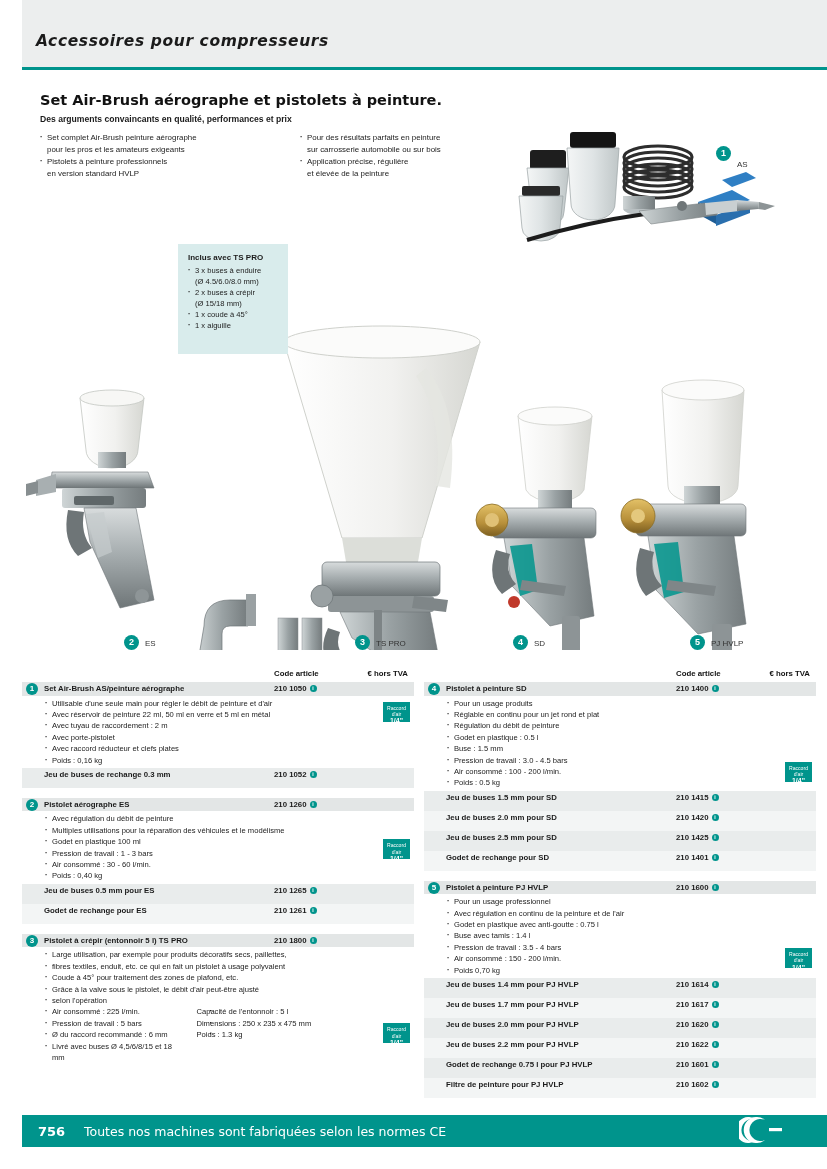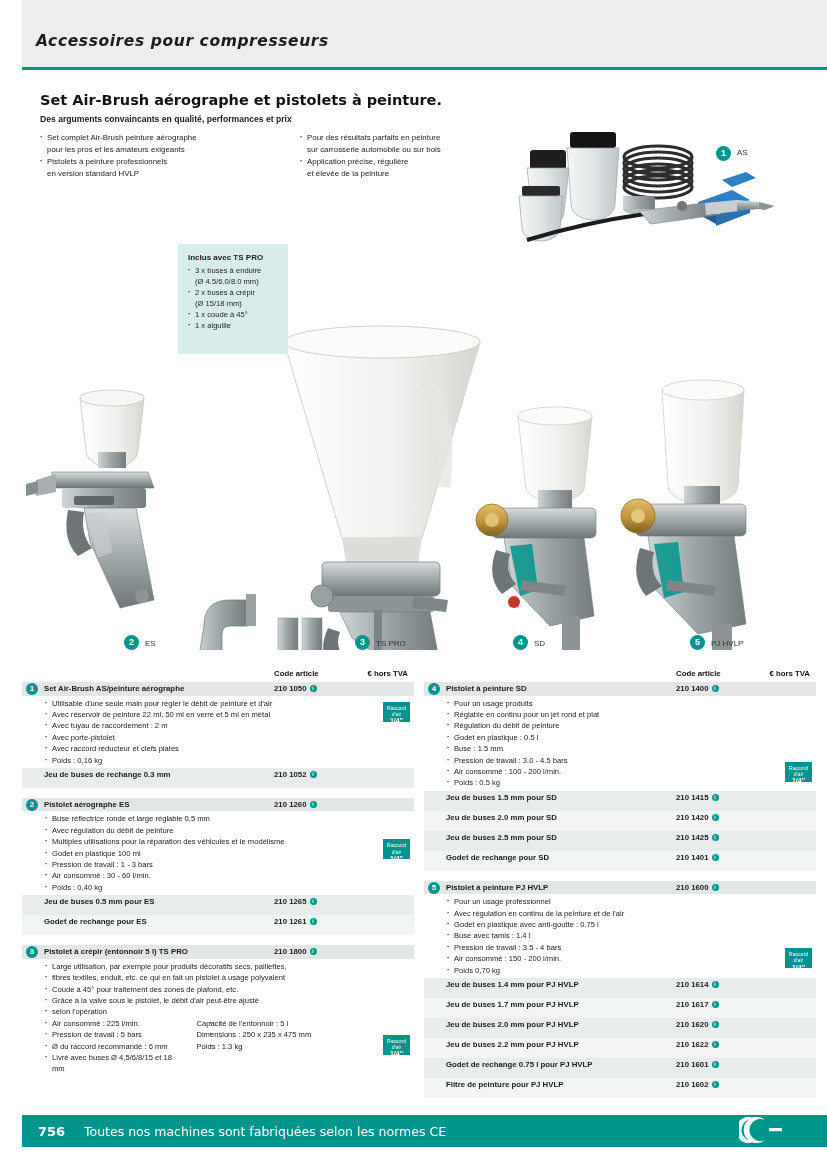--- a/index.html
+++ b/index.html
@@ -320,21 +320,21 @@
         <path d="M632 434 l24 -2 l6 50 l-20 6 z" fill="#00948c" opacity="0.85"></path>
         <path d="M618 438 q-10 30 6 48 l16 -10 q-14 -14 -8 -34 z" fill="#6e7577"></path>
         <rect x="690" y="514" width="20" height="56" rx="3" fill="#8d9496"></rect>
         <rect x="688" y="568" width="24" height="10" rx="2" fill="#6f7678"></rect>
         <path d="M646 470 l48 6 l-2 10 l-48 -6 z" fill="#7f8688"></path>
       </g>
     </svg>
   </div>
 
   <div class="badge" style="left:716px; top:146px;">1</div>
-  <div class="badge-label" style="left:737px; top:148px;">AS</div>
+  <div class="badge-label" style="left:737px; top:160px;">AS</div>
 
   <div class="badge" style="left:124px; top:635px;">2</div>
   <div class="badge-label" style="left:145px; top:639px;">ES</div>
 
   <div class="badge" style="left:355px; top:635px;">3</div>
   <div class="badge-label" style="left:376px; top:639px;">TS PRO</div>
 
   <div class="badge" style="left:513px; top:635px;">4</div>
   <div class="badge-label" style="left:534px; top:639px;">SD</div>
 
@@ -380,21 +380,20 @@
     </div>
 
     <div style="height:10px"></div>
 
     <div class="row title-row">
       <span class="num">2</span>
       <span class="nm">Pistolet aérographe ES</span>
       <span class="code"><span>210 1260</span><span class="dot">i</span></span>
     </div>
     <div class="bullet-list" style="position:relative;">
-      <div class="bl">Buse réflectrice ronde et large réglable 0,5 mm</div>
       <div class="bl">Avec régulation du débit de peinture</div>
       <div class="bl">Multiples utilisations pour la réparation des véhicules et le modélisme</div>
       <div class="bl">Godet en plastique 100 ml</div>
       <div class="bl">Pression de travail : 1 - 3 bars</div>
       <div class="bl">Air consommé : 30 - 60 l/min.</div>
       <div class="bl">Poids : 0,40 kg</div>
       <div class="raccord" style="right:4px; top:28px;">
         <span>Raccord d'air</span>
         <b>1/4"</b>
       </div>

